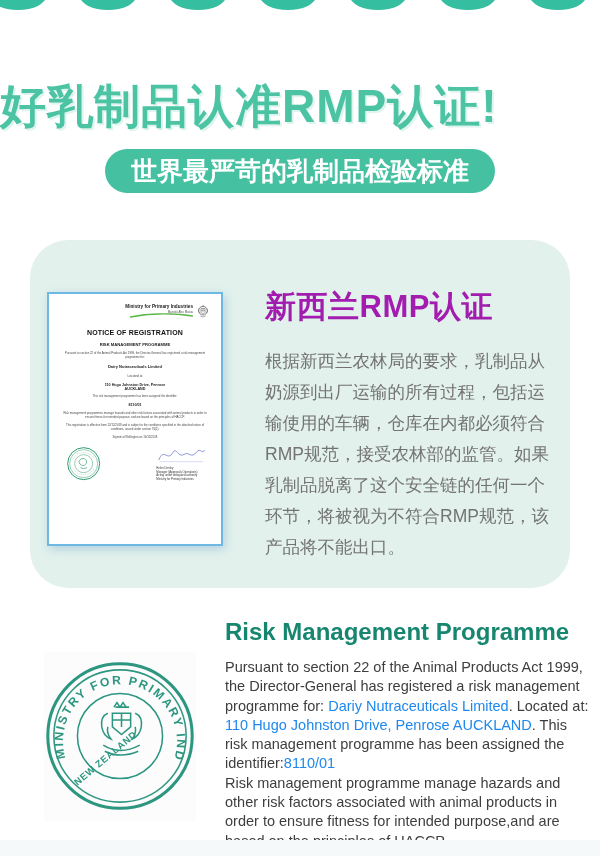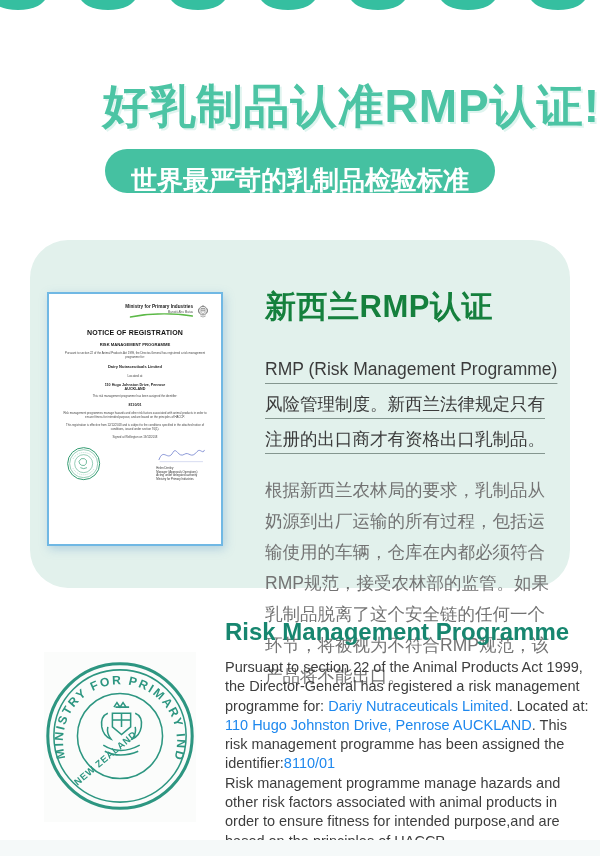--- a/index.html
+++ b/index.html
@@ -9,31 +9,31 @@
     background:#ffffff; overflow:hidden;
     font-family:"Liberation Sans", sans-serif;
   }
 
   
   .scallops { position:absolute; top:-18px; left:-10px; width:640px; display:flex; gap:34px; }
   .scallops i { display:block; width:56px; height:28px; background:#35bfa0; border-radius:50%; flex:0 0 auto; }
 
   
   .title {
-    position:absolute; top:76px; left:0; width:600px; text-align:right;
+    position:absolute; top:76px; left:0; width:600px; text-align:left;
     font-size:46px; font-weight:800; letter-spacing:1px; color:#4cc4a4;
     text-shadow:2px 2px 0 rgba(76,196,164,0.18);
     white-space:nowrap;
   }
 
   
   .pill {
     position:absolute; top:149px; left:50%; transform:translateX(-50%);
     background:#45c1a1; color:#ffffff; font-weight:800; font-size:26px;
-    line-height:44px; height:44px; padding:9px 26px; border-radius:24px;
+    line-height:44px; height:44px; padding:0 26px; border-radius:24px;
     white-space:nowrap;
   }
 
   
   .card {
     position:absolute; left:30px; top:240px; width:540px; height:348px;
     background:#e2f1ec; border-radius:38px;
   }
 
   
@@ -55,21 +55,21 @@
   .c-loc { font-size:9.5px; margin-top:16px; color:#444; }
   .c-addr { font-size:11px; font-weight:bold; margin-top:14px; }
   .c-city { font-size:11px; font-weight:bold; }
   .c-id { font-size:11px; font-weight:bold; margin-top:14px; }
   .c-signrow { display:flex; justify-content:space-between; align-items:flex-end; padding:18px 44px 0 52px; }
   .c-name-block { text-align:left; font-size:8.5px; color:#333; line-height:11px; }
   .c-sig { display:block; margin-bottom:6px; }
 
   
   .cn-col { position:absolute; left:235px; top:46px; width:296px; }
-  .cn-heading { font-size:31px; font-weight:800; color:#15803d; letter-spacing:0.5px; }
+  .cn-heading { font-size:31px; font-weight:800; color:#a21caf; letter-spacing:0.5px; }
   .cn-p1 {
     margin-top:24px; font-size:17.5px; line-height:35px; color:#3b3b3b;
     text-decoration:underline; text-underline-offset:8px;
     text-decoration-color:#84968f; text-decoration-thickness:1px;
   }
   .cn-p2 { margin-top:18px; font-size:17.5px; line-height:31px; color:#737373; }
 
   
   .stamp-bg { position:absolute; left:44px; top:652px; width:152px; height:170px; background:#fbfcfb; }
   .stamp { position:absolute; left:44px; top:660px; }
@@ -151,21 +151,20 @@
             <div>Manager (Approvals Operations)</div>
             <div>Acting under delegated authority</div>
             <div>Ministry for Primary Industries</div>
           </div>
         </div>
       </div>
     </div>
 
     <div class="cn-col">
       <h2 class="cn-heading">新西兰RMP认证</h2>
-      <p class="cn-p1">RMP (Risk Management Programme) 风险管理制度。新西兰法律规定只有注册的出口商才有资格出口乳制品。</p>
       <p class="cn-p2">根据新西兰农林局的要求，乳制品从奶源到出厂运输的所有过程，包括运输使用的车辆，仓库在内都必须符合RMP规范，接受农林部的监管。如果乳制品脱离了这个安全链的任何一个环节，将被视为不符合RMP规范，该产品将不能出口。</p>
     </div>
   </section>
 
   <div class="stamp-bg"></div>
   <svg class="stamp" width="152" height="152" viewBox="0 0 200 200">
     <circle cx="100" cy="100" r="95" fill="none" stroke="#2d9681" stroke-width="4"></circle>
     <circle cx="100" cy="100" r="87" fill="none" stroke="#2d9681" stroke-width="2"></circle>
     <circle cx="100" cy="100" r="56" fill="none" stroke="#2d9681" stroke-width="2"></circle>
     <defs>

